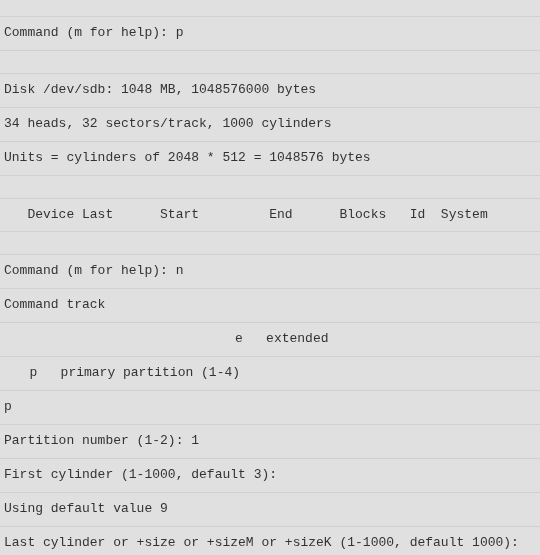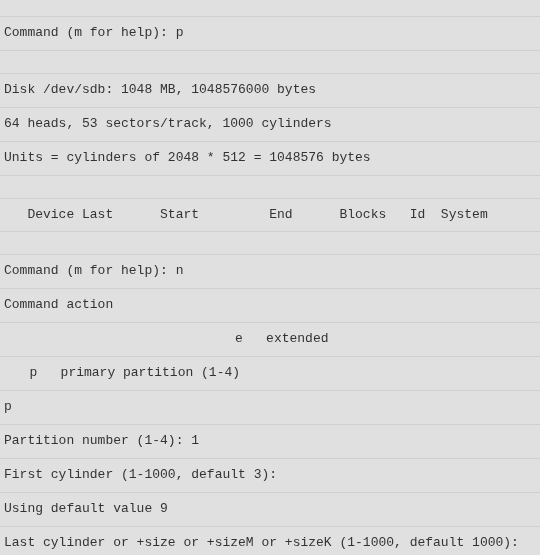--- a/index.html
+++ b/index.html
@@ -30,43 +30,43 @@
 <div class="line"></div>
 
 <div class="line">
   <span class="inline-prompt">Command (m for help): </span><span>p</span>
 </div>
 
 <div class="line empty"></div>
 
 <div class="line">Disk /dev/sdb: 1048 MB, 1048576000 bytes</div>
 
-<div class="line">64 heads, 53 sectors/track, 1000 cylinders</div>
+<div class="line">34 heads, 32 sectors/track, 1000 cylinders</div>
 
 <div class="line">Units = cylinders of 2048 * 512 = 1048576 bytes</div>
 
 <div class="line empty"></div>
 
 <div class="line" style="white-space: pre;">   Device Last      Start         End      Blocks   Id  System</div>
 
 <div class="line empty"></div>
 
 <div class="line">
   <span class="inline-prompt">Command (m for help): </span><span>n</span>
 </div>
 
-<div class="line">Command action</div>
+<div class="line">Command track</div>
 
 <div class="line" style="white-space: pre; text-align: center;">   e   extended</div>
 
 <div class="line" style="white-space: pre; padding-left: 6px;">   p   primary partition (1-4)</div>
 
 <div class="line">p</div>
 
 <div class="line">
-  <span class="inline-prompt">Partition number (1-4): </span><span>1</span>
+  <span class="inline-prompt">Partition number (1-2): </span><span>1</span>
 </div>
 
 <div class="line">First cylinder (1-1000, default 3):</div>
 
 <div class="line">Using default value 9</div>
 
 <div class="line">Last cylinder or +size or +sizeM or +sizeK (1-1000, default 1000):</div>
 
 </body></html>

